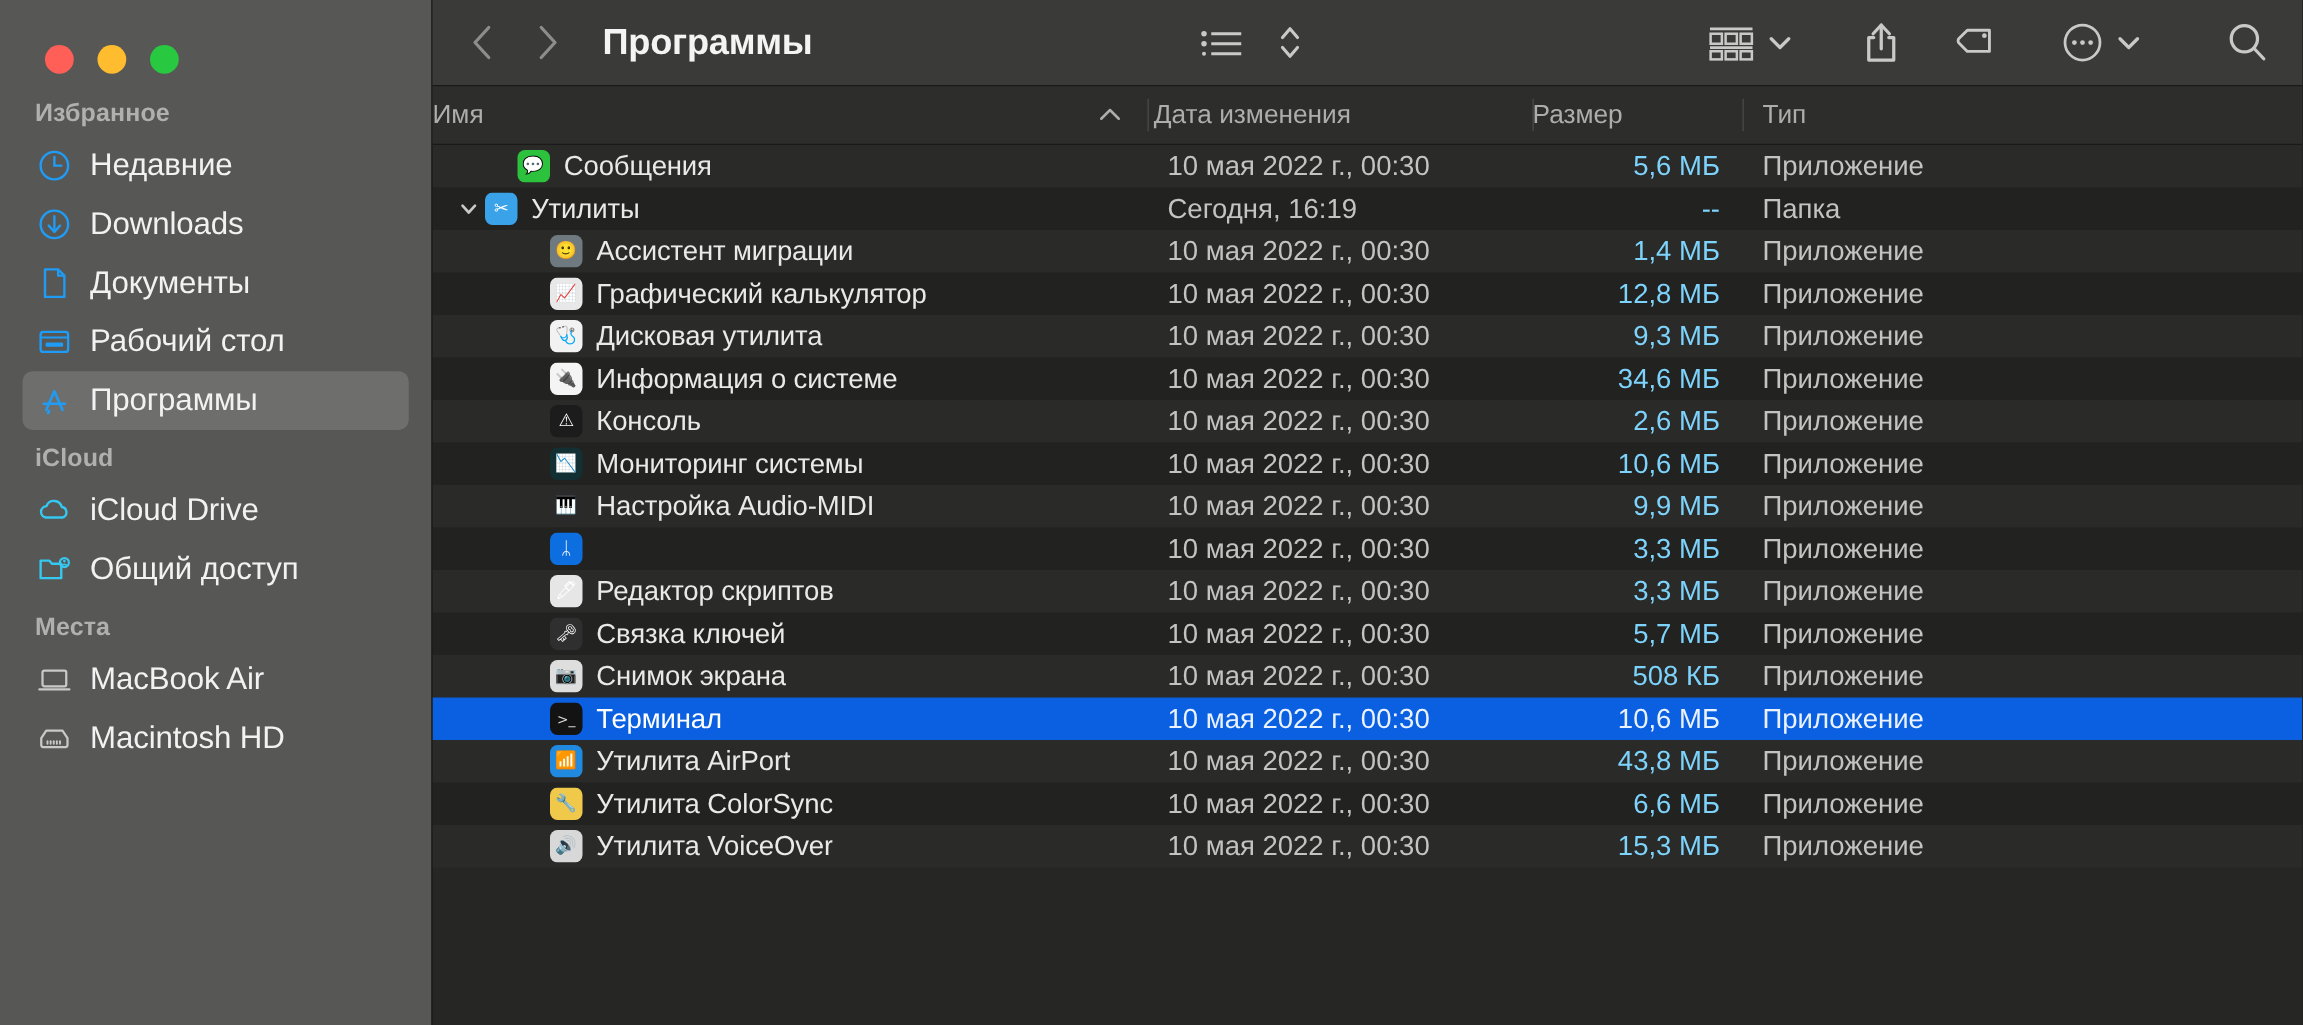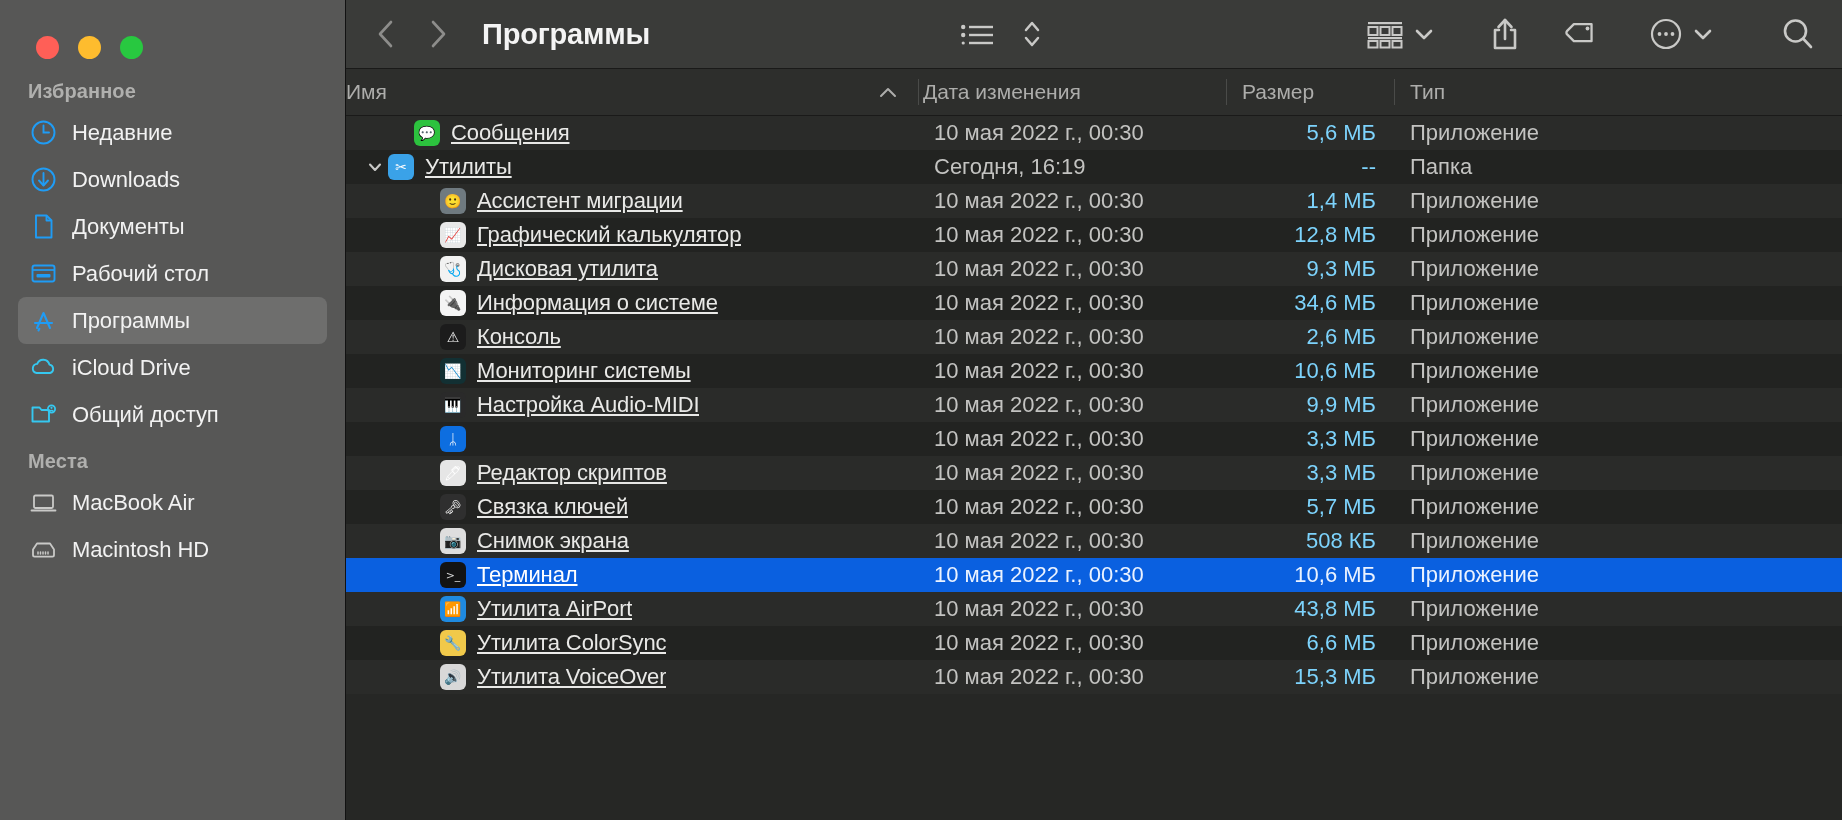--- a/index.html
+++ b/index.html
@@ -31,21 +31,21 @@
     color: #b0b0ae; font-size: 20px; font-weight: 600;
     padding: 12px 0 6px 28px; letter-spacing: .1px;
   }
   .sb-item {
     display: flex; align-items: center; gap: 15px;
     height: 47px; margin: 0 18px; padding-left: 12px;
     border-radius: 8px; cursor: default;
   }
   .sb-item.selected { background: #6e6e6d; }
   .sb-label {
-    color: #f2f2f2; font-size: 22px; font-weight: 400;
+    color: #f2f2f2; font-size: 25px; font-weight: 400;
     white-space: nowrap; letter-spacing: -.1px;
   }
   .sb-icon { width: 27px; height: 27px; flex: 0 0 27px;
              display: flex; align-items: center; justify-content: center; }
   .sb-icon svg { display: block; }
 
   
   .main {
     flex: 1; height: 820px; background: #262725;
     display: flex; flex-direction: column;
@@ -79,21 +79,21 @@
     border-bottom: 1px solid #1a1a19;
     position: relative;
   }
   .ch {
     color: #adadab; font-size: 21px; font-weight: 400;
     display: flex; align-items: center; height: 100%;
     position: relative; white-space: nowrap;
   }
   .ch.name  { width: 572px; }
   .ch.date  { width: 308px; padding-left: 5px; }
-  .ch.size  { width: 168px; padding-left: 16px; }
+  .ch.size  { width: 168px; }
   .ch.type  { flex: 1;      padding-left: 16px; }
   .ch-sep { position: absolute; left: 0; top: 10px; bottom: 10px;
             width: 1px; background: #4a4b49; }
   .sort-arrow { position: absolute; right: 20px; color: #adadab; }
 
   
   .list { flex: 1; overflow: hidden; }
   .row {
     display: flex; align-items: center;
     height: 34px; font-size: 22px; color: #e9e9e7;
@@ -108,21 +108,21 @@
   .c-name { width: 572px; display: flex; align-items: center;
             padding-left: 16px; overflow: hidden; }
   .disclosure { width: 26px; flex: 0 0 26px; display: flex;
                 align-items: center; justify-content: center; color: #c9c9c7; }
   .file-icon { width: 26px; height: 26px; flex: 0 0 26px;
                margin-right: 11px; border-radius: 6px; position: relative;
                display: flex; align-items: center; justify-content: center;
                overflow: hidden; }
   .fi-glyph { font-size: 15px; line-height: 1; }
   .name-txt { white-space: nowrap; overflow: hidden; text-overflow: ellipsis;
-              letter-spacing: -.1px; text-decoration: underline; }
+              letter-spacing: -.1px; }
   .c-date { width: 308px; padding-left: 16px; color: #c3c3c1;
             white-space: nowrap; }
   .c-size { width: 168px; padding-right: 18px; text-align: right;
             color: #7dd3fc; white-space: nowrap; }
   .c-type { flex: 1; padding-left: 16px; color: #c3c3c1; white-space: nowrap; }
   .ind-0 { padding-left: 16px; }
   .ind-1 { padding-left: 42px; }
   .ind-2 { padding-left: 68px; }
 </style>
 </head>
@@ -179,20 +179,21 @@
         <div class="sb-item selected">
           <span class="sb-icon">
             <svg width="27" height="27" viewBox="0 0 27 27">
               <path d="M7,21 L13.5,6 L20,21" fill="none" stroke="#1f9cf5" stroke-width="2.1" stroke-linecap="round" stroke-linejoin="round"></path>
               <line x1="5" y1="16" x2="22" y2="16" stroke="#1f9cf5" stroke-width="2.1" stroke-linecap="round"></line>
               <line x1="8.5" y1="23.5" x2="9.3" y2="21.8" stroke="#1f9cf5" stroke-width="2.1" stroke-linecap="round"></line>
             </svg>
           </span>
           <span class="sb-label">Программы</span>
         </div>
+        <div class="sb-group-title">iCloud</div>
         <div class="sb-item">
           <span class="sb-icon">
             <svg width="27" height="27" viewBox="0 0 27 27">
               <path d="M6.5,19 A4.6,4.6 0 0 1 7.2,9.9 A6.4,6.4 0 0 1 19.4,10.6 A4.3,4.3 0 0 1 20,19 Z" fill="none" stroke="#35c8f0" stroke-width="1.9" stroke-linejoin="round"></path>
             </svg>
           </span>
           <span class="sb-label">iCloud Drive</span>
         </div>
         <div class="sb-item">
           <span class="sb-icon">

